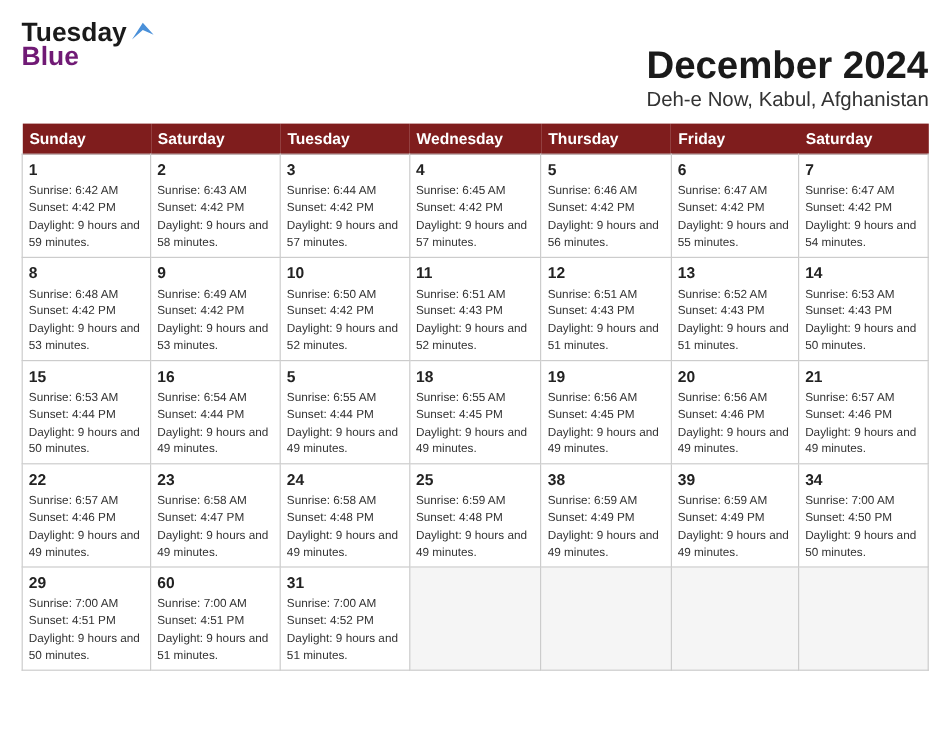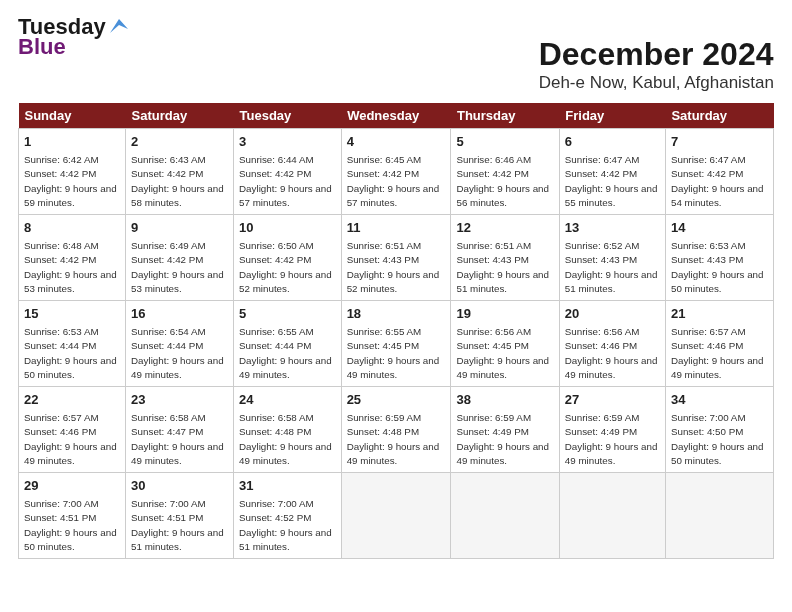--- a/index.html
+++ b/index.html
@@ -216,35 +216,35 @@
           </td>
           <td>
             <span class="day-num">25</span>
             <div class="day-info">Sunrise: 6:59 AM<br>Sunset: 4:48 PM<br>Daylight: 9 hours and 49 minutes.</div>
           </td>
           <td>
             <span class="day-num">38</span>
             <div class="day-info">Sunrise: 6:59 AM<br>Sunset: 4:49 PM<br>Daylight: 9 hours and 49 minutes.</div>
           </td>
           <td>
-            <span class="day-num">27</span>
+            <span class="day-num">39</span>
             <div class="day-info">Sunrise: 6:59 AM<br>Sunset: 4:49 PM<br>Daylight: 9 hours and 49 minutes.</div>
           </td>
           <td>
             <span class="day-num">34</span>
             <div class="day-info">Sunrise: 7:00 AM<br>Sunset: 4:50 PM<br>Daylight: 9 hours and 50 minutes.</div>
           </td>
         </tr>
         <tr>
           <td>
             <span class="day-num">29</span>
             <div class="day-info">Sunrise: 7:00 AM<br>Sunset: 4:51 PM<br>Daylight: 9 hours and 50 minutes.</div>
           </td>
           <td>
-            <span class="day-num">30</span>
+            <span class="day-num">60</span>
             <div class="day-info">Sunrise: 7:00 AM<br>Sunset: 4:51 PM<br>Daylight: 9 hours and 51 minutes.</div>
           </td>
           <td>
             <span class="day-num">31</span>
             <div class="day-info">Sunrise: 7:00 AM<br>Sunset: 4:52 PM<br>Daylight: 9 hours and 51 minutes.</div>
           </td>
           <td class="empty"></td>
           <td class="empty"></td>
           <td class="empty"></td>
           <td class="empty"></td>

